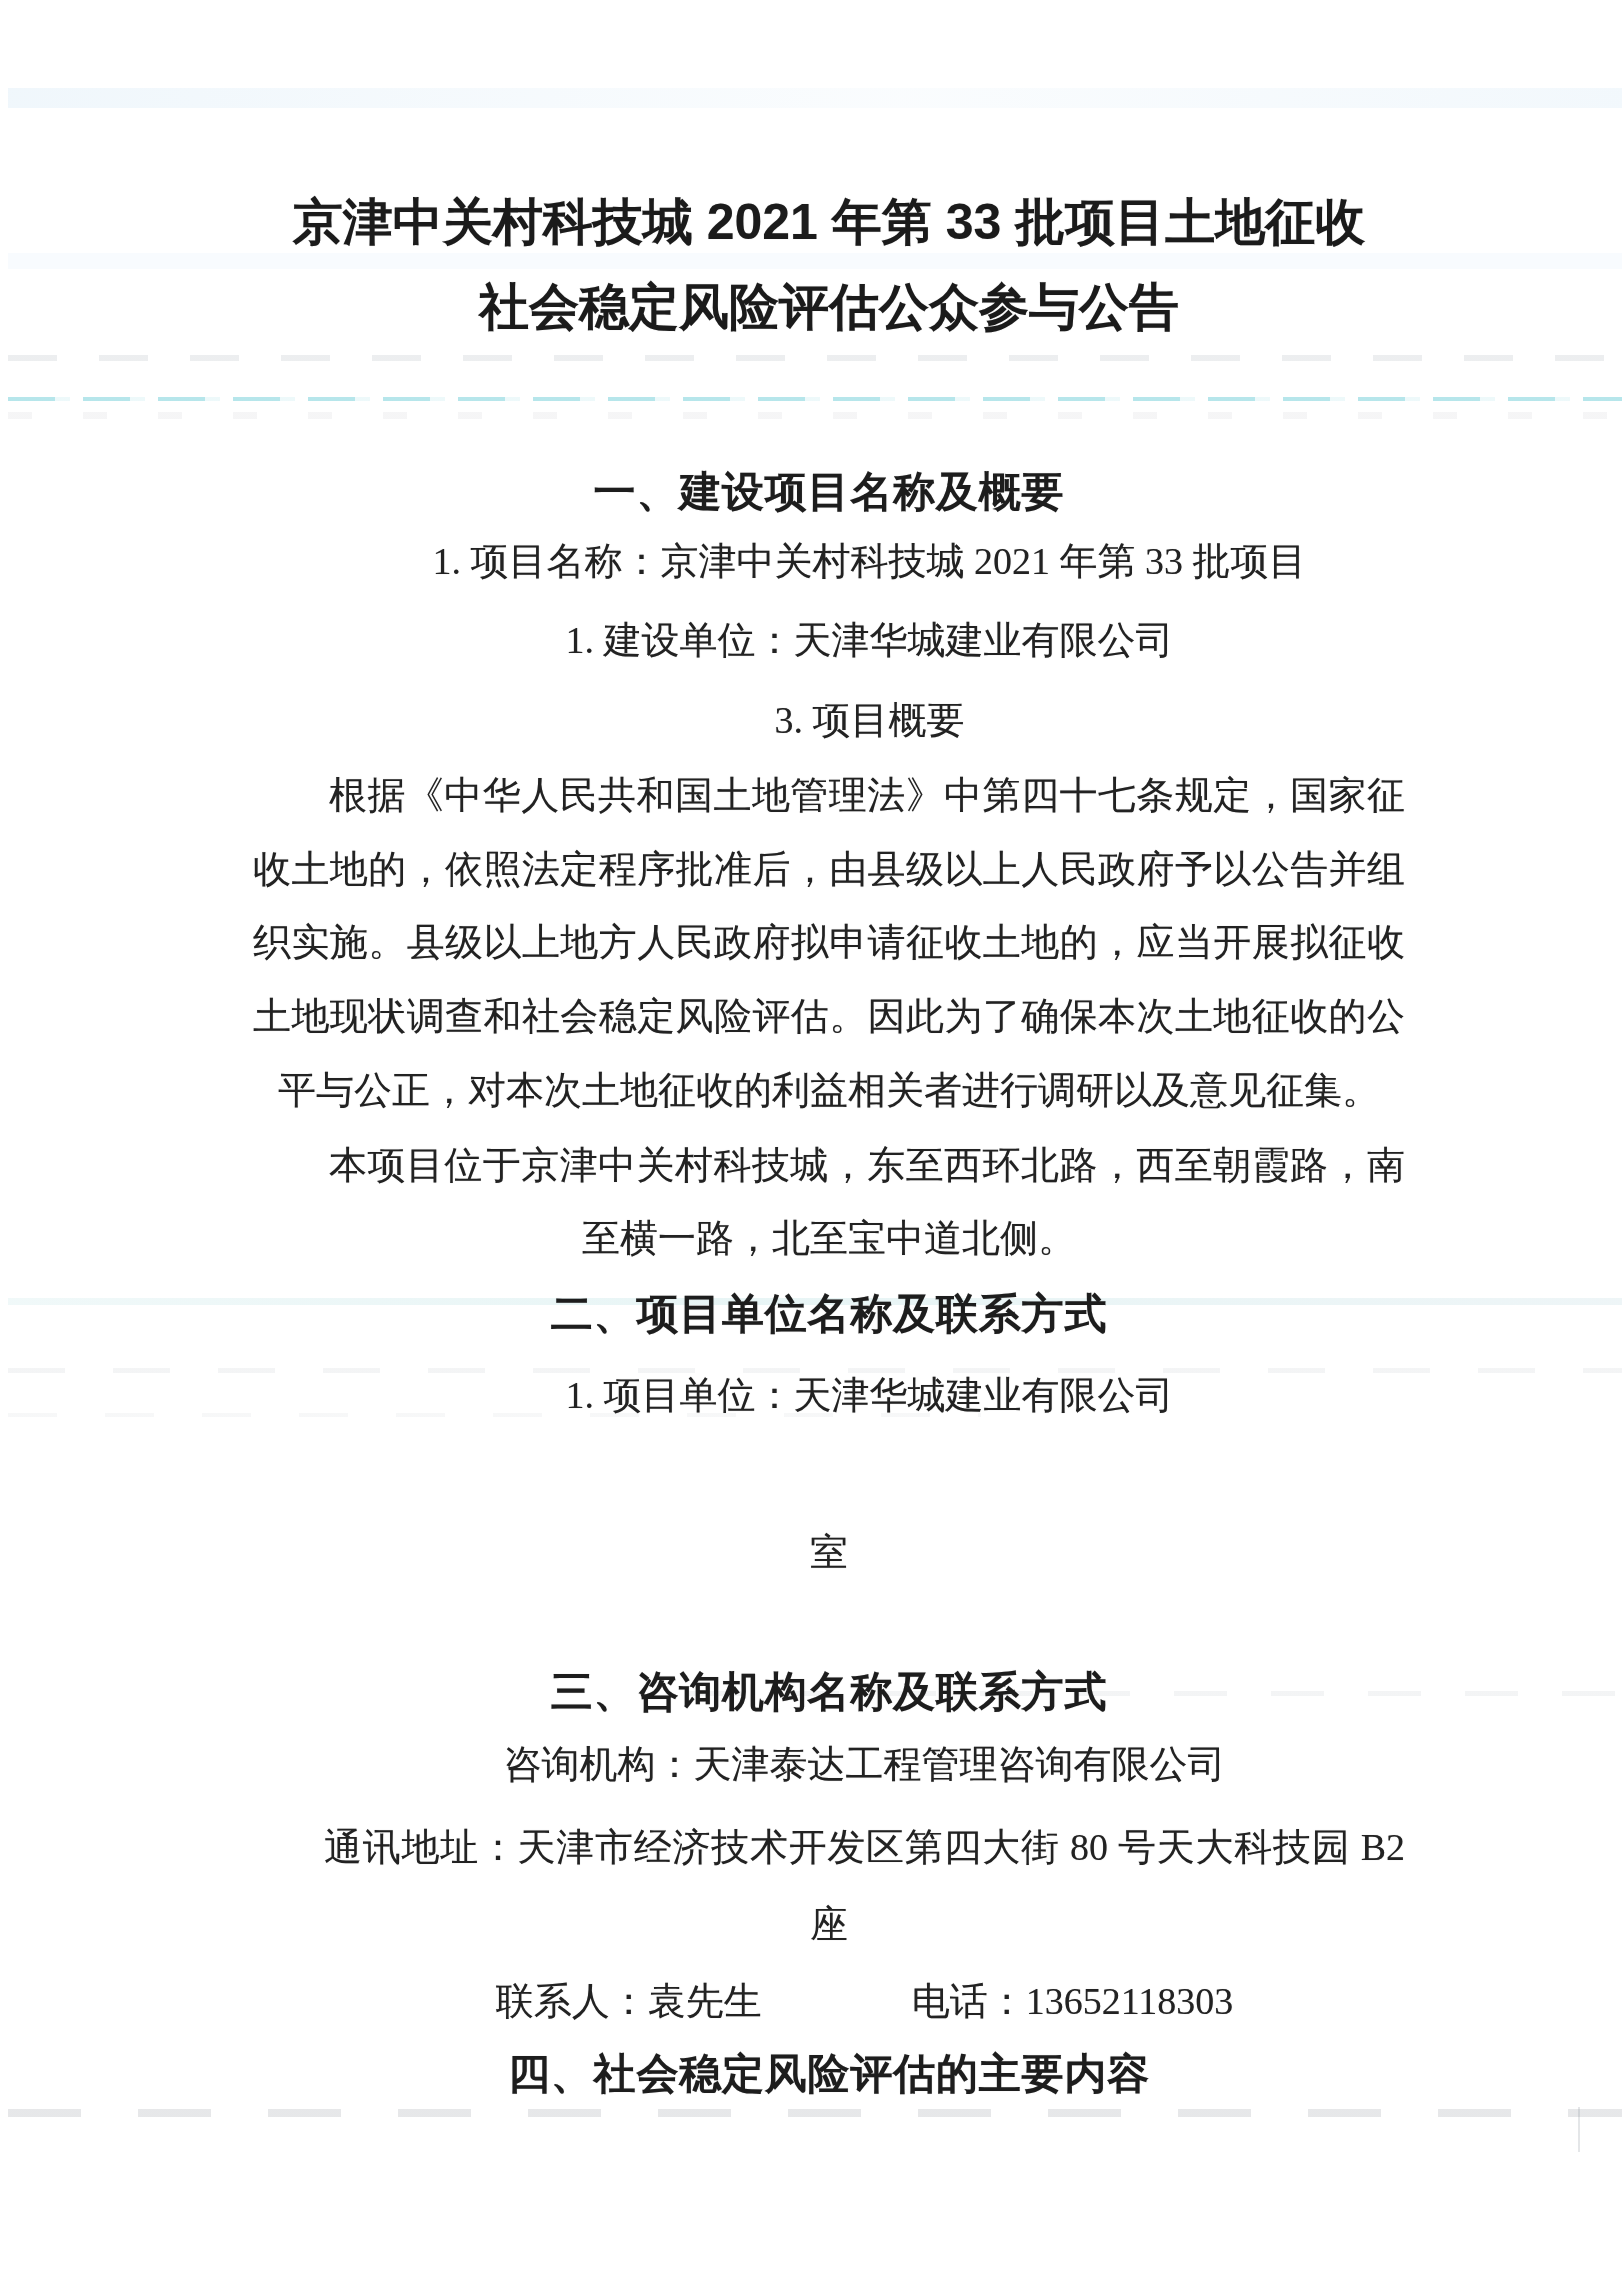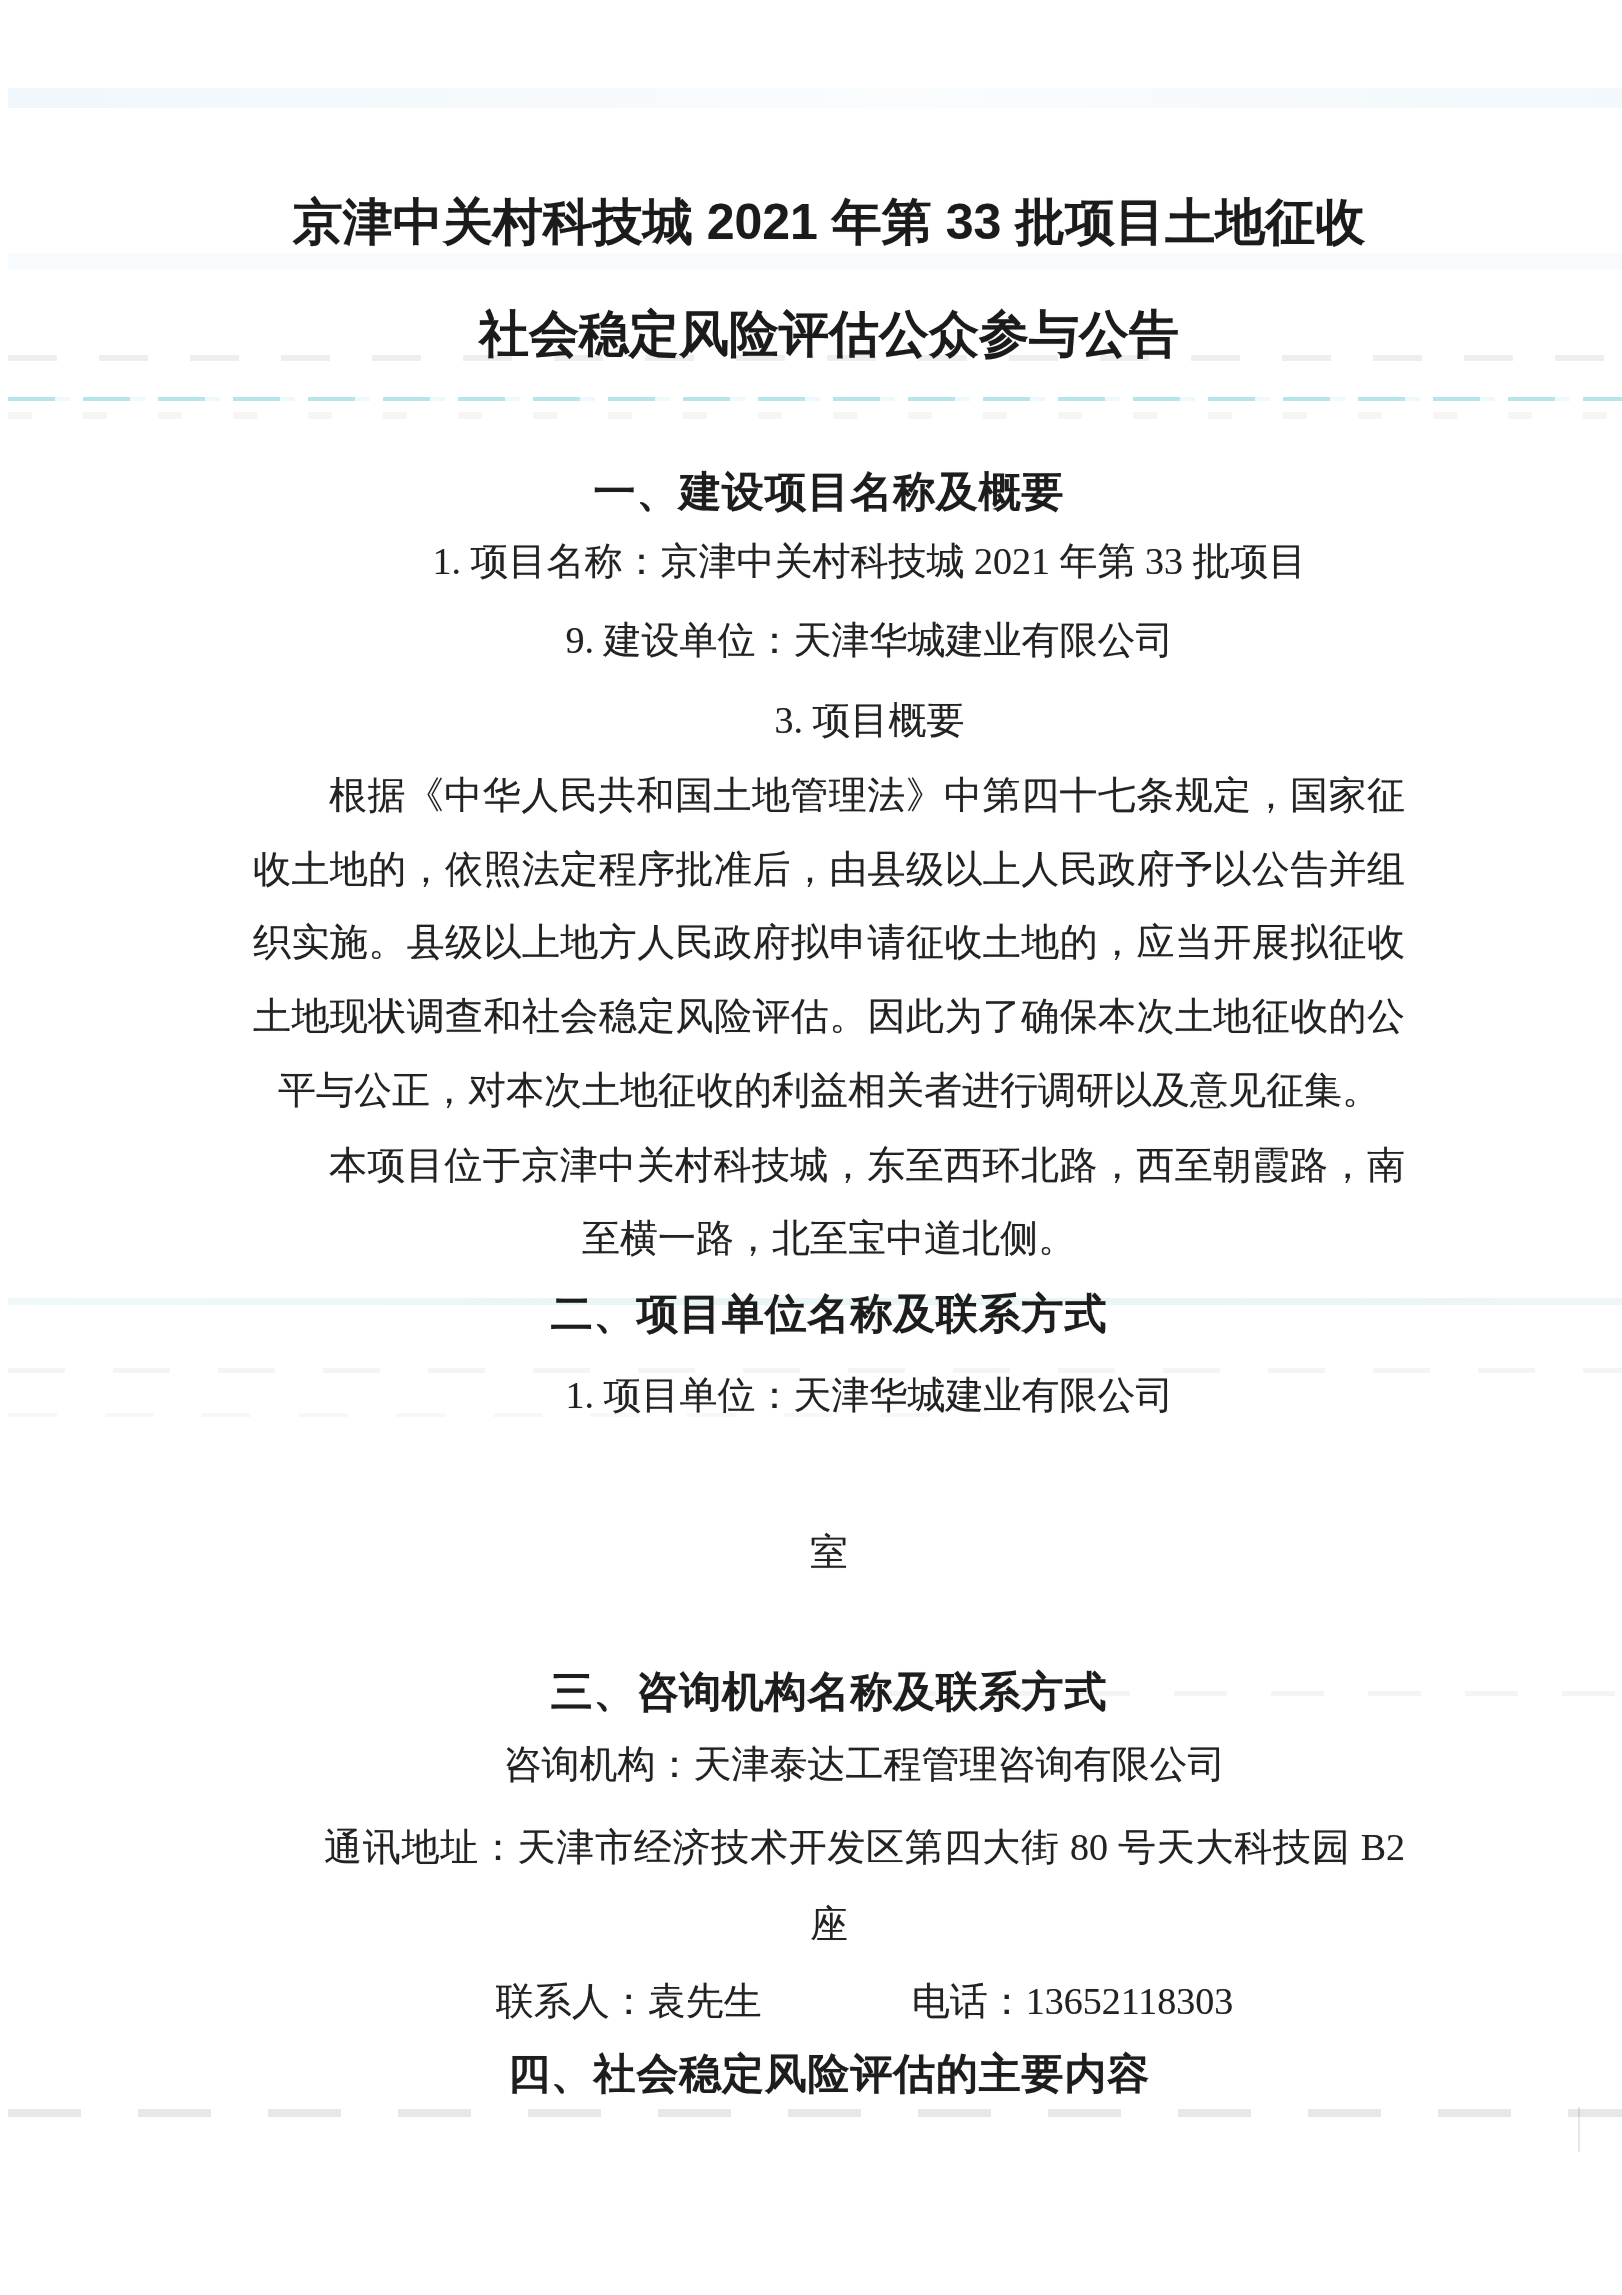--- a/index.html
+++ b/index.html
@@ -46,25 +46,25 @@
   <div class="art art-specks"></div>
   <div class="art art-h2line"></div>
   <div class="art art-dash-a"></div>
   <div class="art art-dash-b"></div>
   <div class="art art-dash-h3"></div>
   <div class="art art-bottom"></div>
   <div class="art art-vline-r"></div>
   <div class="art art-vline-br"></div>
 
   <div class="line title nw" style="top:193px">京津中关村科技城 2021 年第 33 批项目土地征收</div>
-  <div class="line title nw" style="top:305px">社会稳定风险评估公众参与公告</div>
+  <div class="line title nw" style="top:278px">社会稳定风险评估公众参与公告</div>
 
   <div class="line heading nw" style="top:467px">一、建设项目名称及概要</div>
   <div class="line ind2 nw" style="top:537px">1. 项目名称：京津中关村科技城 2021 年第 33 批项目</div>
-  <div class="line ind2 nw" style="top:616px">9. 建设单位：天津华城建业有限公司</div>
+  <div class="line ind2 nw" style="top:616px">1. 建设单位：天津华城建业有限公司</div>
   <div class="line ind2 nw" style="top:696px">3. 项目概要</div>
   <div class="line fill" style="top:845px">收土地的，依照法定程序批准后，由县级以上人民政府予以公告并组</div>
   <div class="line fill ind" style="top:771px">根据《中华人民共和国土地管理法》中第四十七条规定，国家征</div>
   <div class="line fill" style="top:918px">织实施。县级以上地方人民政府拟申请征收土地的，应当开展拟征收</div>
   <div class="line nw" style="top:1066px">平与公正，对本次土地征收的利益相关者进行调研以及意见征集。</div>
   <div class="line fill" style="top:992px">土地现状调查和社会稳定风险评估。因此为了确保本次土地征收的公</div>
   <div class="line fill ind" style="top:1141px">本项目位于京津中关村科技城，东至西环北路，西至朝霞路，南</div>
   <div class="line nw" style="top:1214px">至横一路，北至宝中道北侧。</div>
 
   <div class="line heading nw" style="top:1289px">二、项目单位名称及联系方式</div>

